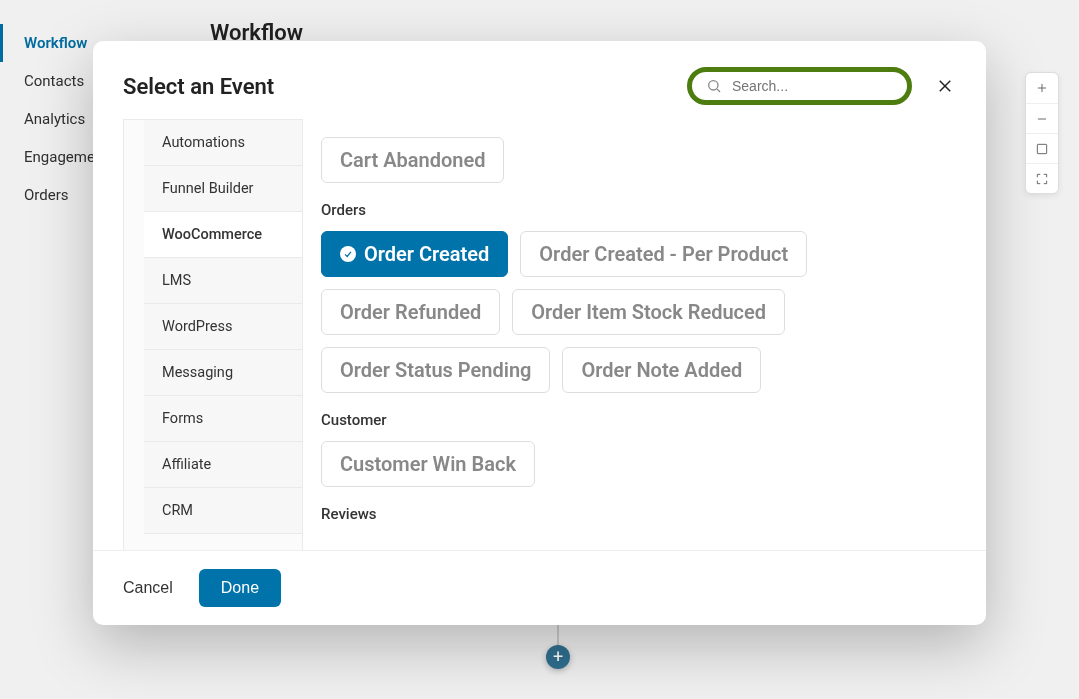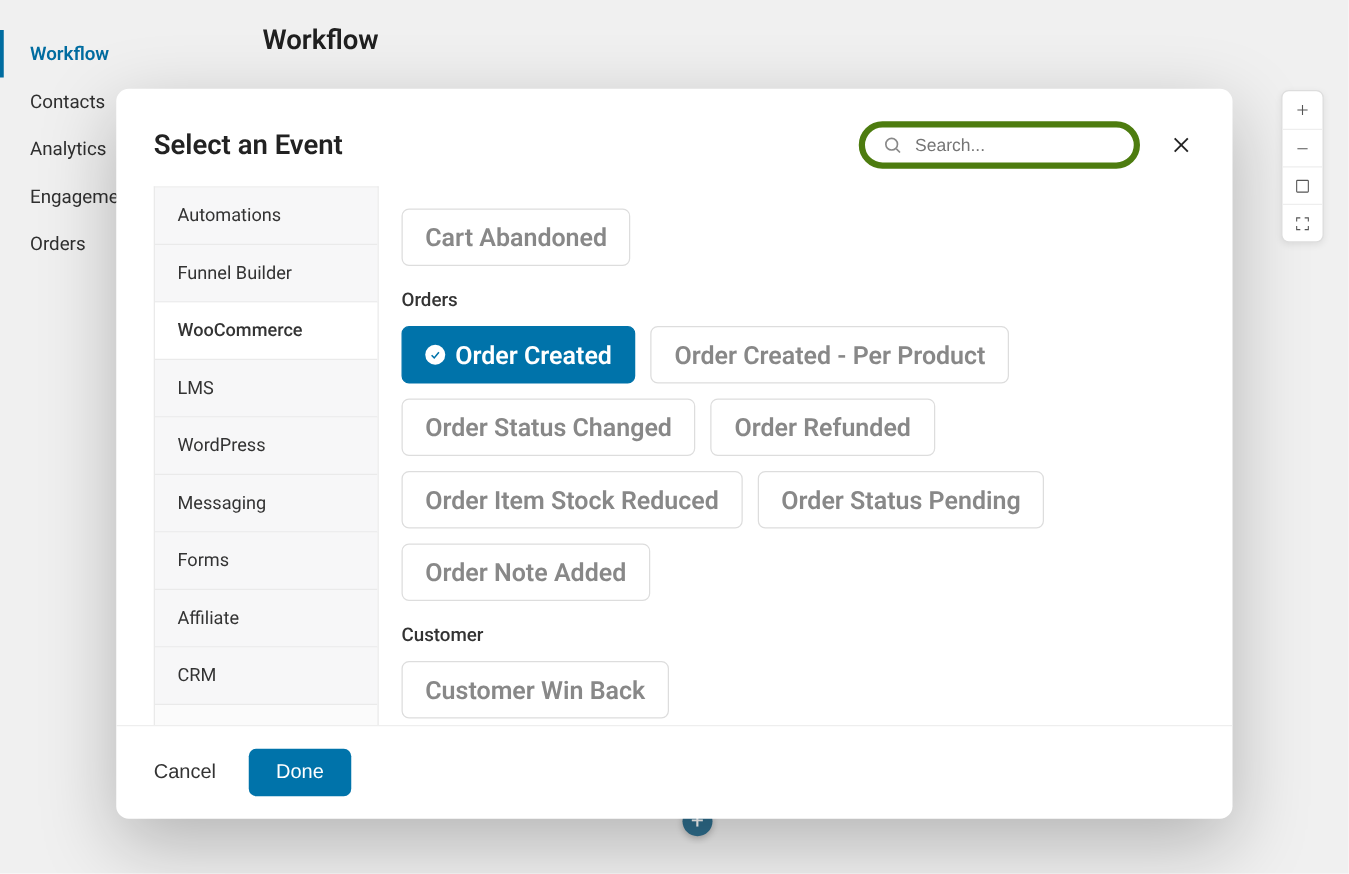--- a/index.html
+++ b/index.html
@@ -21,31 +21,31 @@
   .zoom-toolbar { position: absolute; right: 20px; top: 72px; width: 34px; background: #fff; border: 1px solid #ddd; border-radius: 6px; display: flex; flex-direction: column; box-shadow: 0 2px 6px rgba(0,0,0,0.08); z-index: 30; }
   .zoom-toolbar .zoom-btn { height: 30px; display: flex; align-items: center; justify-content: center; font-size: 16px; color: #555; cursor: pointer; }
   .zoom-toolbar .zoom-btn + .zoom-btn { border-top: 1px solid #eee; }
   .zoom-toolbar svg { width: 14px; height: 14px; stroke: #555; fill: none; stroke-width: 1.5; }
 
   
   .add-node-btn { position: absolute; left: 546px; top: 645px; width: 24px; height: 24px; border-radius: 50%; background: #2f6f8f; color: #fff; display: flex; align-items: center; justify-content: center; font-size: 18px; line-height: 1; z-index: 5; cursor: pointer; box-shadow: 0 2px 6px rgba(0,0,0,0.25); }
   .add-node-line { position: absolute; left: 557px; top: 620px; width: 2px; height: 26px; background: #ccc; z-index: 4; }
 
   
-  .modal { position: absolute; left: 93px; top: 71px; width: 893px; height: 584px; background: #fff; border-radius: 10px; box-shadow: 0 20px 60px rgba(0,0,0,0.25); display: flex; flex-direction: column; overflow: hidden; z-index: 20; }
+  .modal { position: absolute; left: 93px; top: 41px; width: 893px; height: 584px; background: #fff; border-radius: 10px; box-shadow: 0 20px 60px rgba(0,0,0,0.25); display: flex; flex-direction: column; overflow: hidden; z-index: 20; }
   .modal-header { display: flex; align-items: center; padding: 26px 30px 14px 30px; }
   .modal-title { font-size: 22px; font-weight: 600; color: #222; }
   .modal-header-spacer { flex: 1; }
   .search-wrap { position: relative; width: 225px; height: 38px; border: 5px solid #4d7c0f; border-radius: 19px; display: flex; align-items: center; padding: 0 14px; margin-right: 22px; }
   .search-wrap svg { width: 16px; height: 16px; stroke: #888; fill: none; stroke-width: 2; margin-right: 10px; flex-shrink: 0; }
   .search-input { border: none; outline: none; font-size: 14px; color: #555; width: 100%; background: transparent; }
   .close-btn { width: 22px; height: 22px; cursor: pointer; display: flex; align-items: center; justify-content: center; }
   .close-btn svg { width: 18px; height: 18px; stroke: #222; stroke-width: 2; fill: none; }
 
-  .cat-sidebar { width: 180px; border: 1px solid #eaeaea; border-right: 1px solid #eaeaea; margin-left: 30px; margin-top: 0; background: #fbfbfb; overflow-y: auto; border-bottom: none; }
+  .cat-sidebar { width: 180px; border: 1px solid #eaeaea; border-right: 1px solid #eaeaea; margin-left: 30px; margin-top: 0; background: #fbfbfb; overflow-y: auto; border-bottom: none; padding-left: 20px; }
   .cat-item { padding: 14px 18px; font-size: 14.5px; color: #333; border-bottom: 1px solid #eaeaea; cursor: pointer; background: #f7f7f8; }
   .cat-item.active { background: #fff; font-weight: 500; }
 
   .event-panel { flex: 1; padding: 8px 28px 10px 18px; overflow-y: auto; position: relative; }
   
   .event-panel::-webkit-scrollbar { width: 8px; }
   .event-panel::-webkit-scrollbar-track { background: #f0f0f0; }
   .event-panel::-webkit-scrollbar-thumb { background: #9a9a9a; border-radius: 4px; }
 
   .section-title { font-size: 15px; font-weight: 500; color: #333; margin: 18px 0 12px 0; }
@@ -153,21 +153,20 @@
       <div class="pill-row">
         <div class="pill selected">
           <span class="check">
               <svg viewBox="0 0 24 24">
                 <polyline points="5 13 10 18 19 7"></polyline>
               </svg>
             </span>
           <span>Order Created</span>
         </div>
         <div class="pill">Order Created - Per Product</div>
-        <div class="pill">Order Status Changed</div>
         <div class="pill">Order Refunded</div>
         <div class="pill">Order Item Stock Reduced</div>
         <div class="pill">Order Status Pending</div>
         <div class="pill">Order Note Added</div>
       </div>
 
       <div class="section-title">Customer</div>
       <div class="pill-row">
         <div class="pill">Customer Win Back</div>
       </div>

